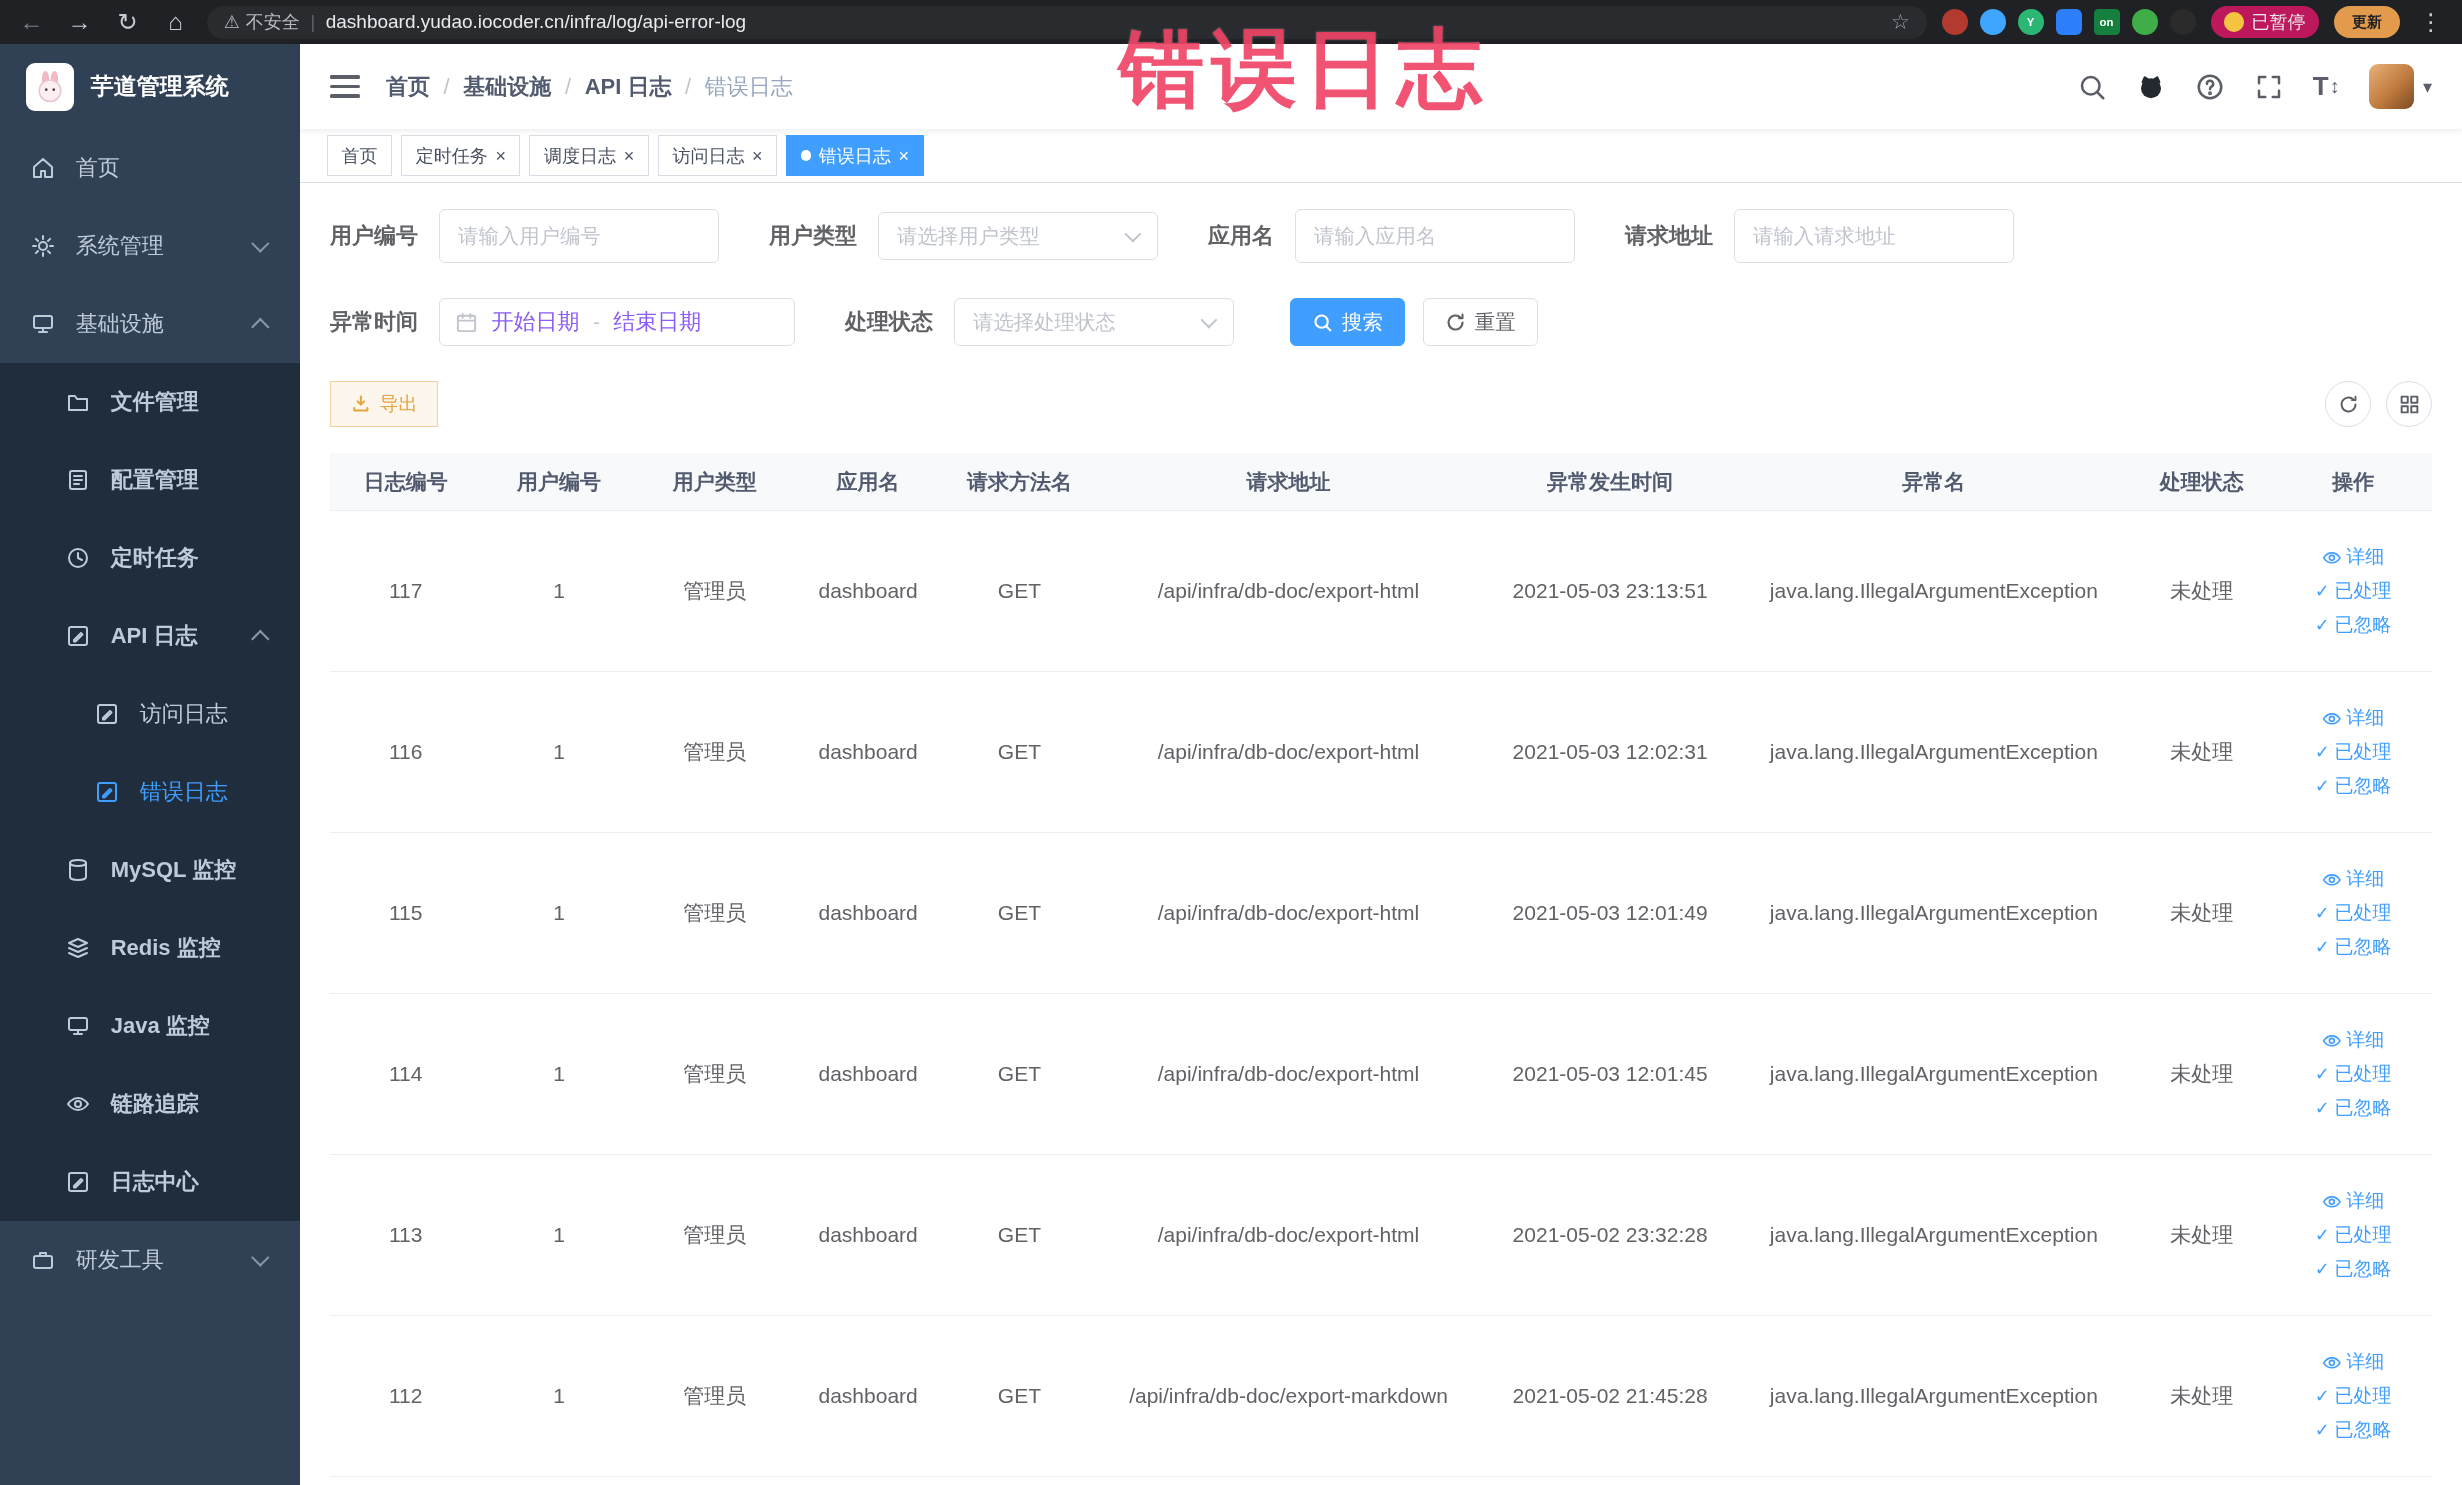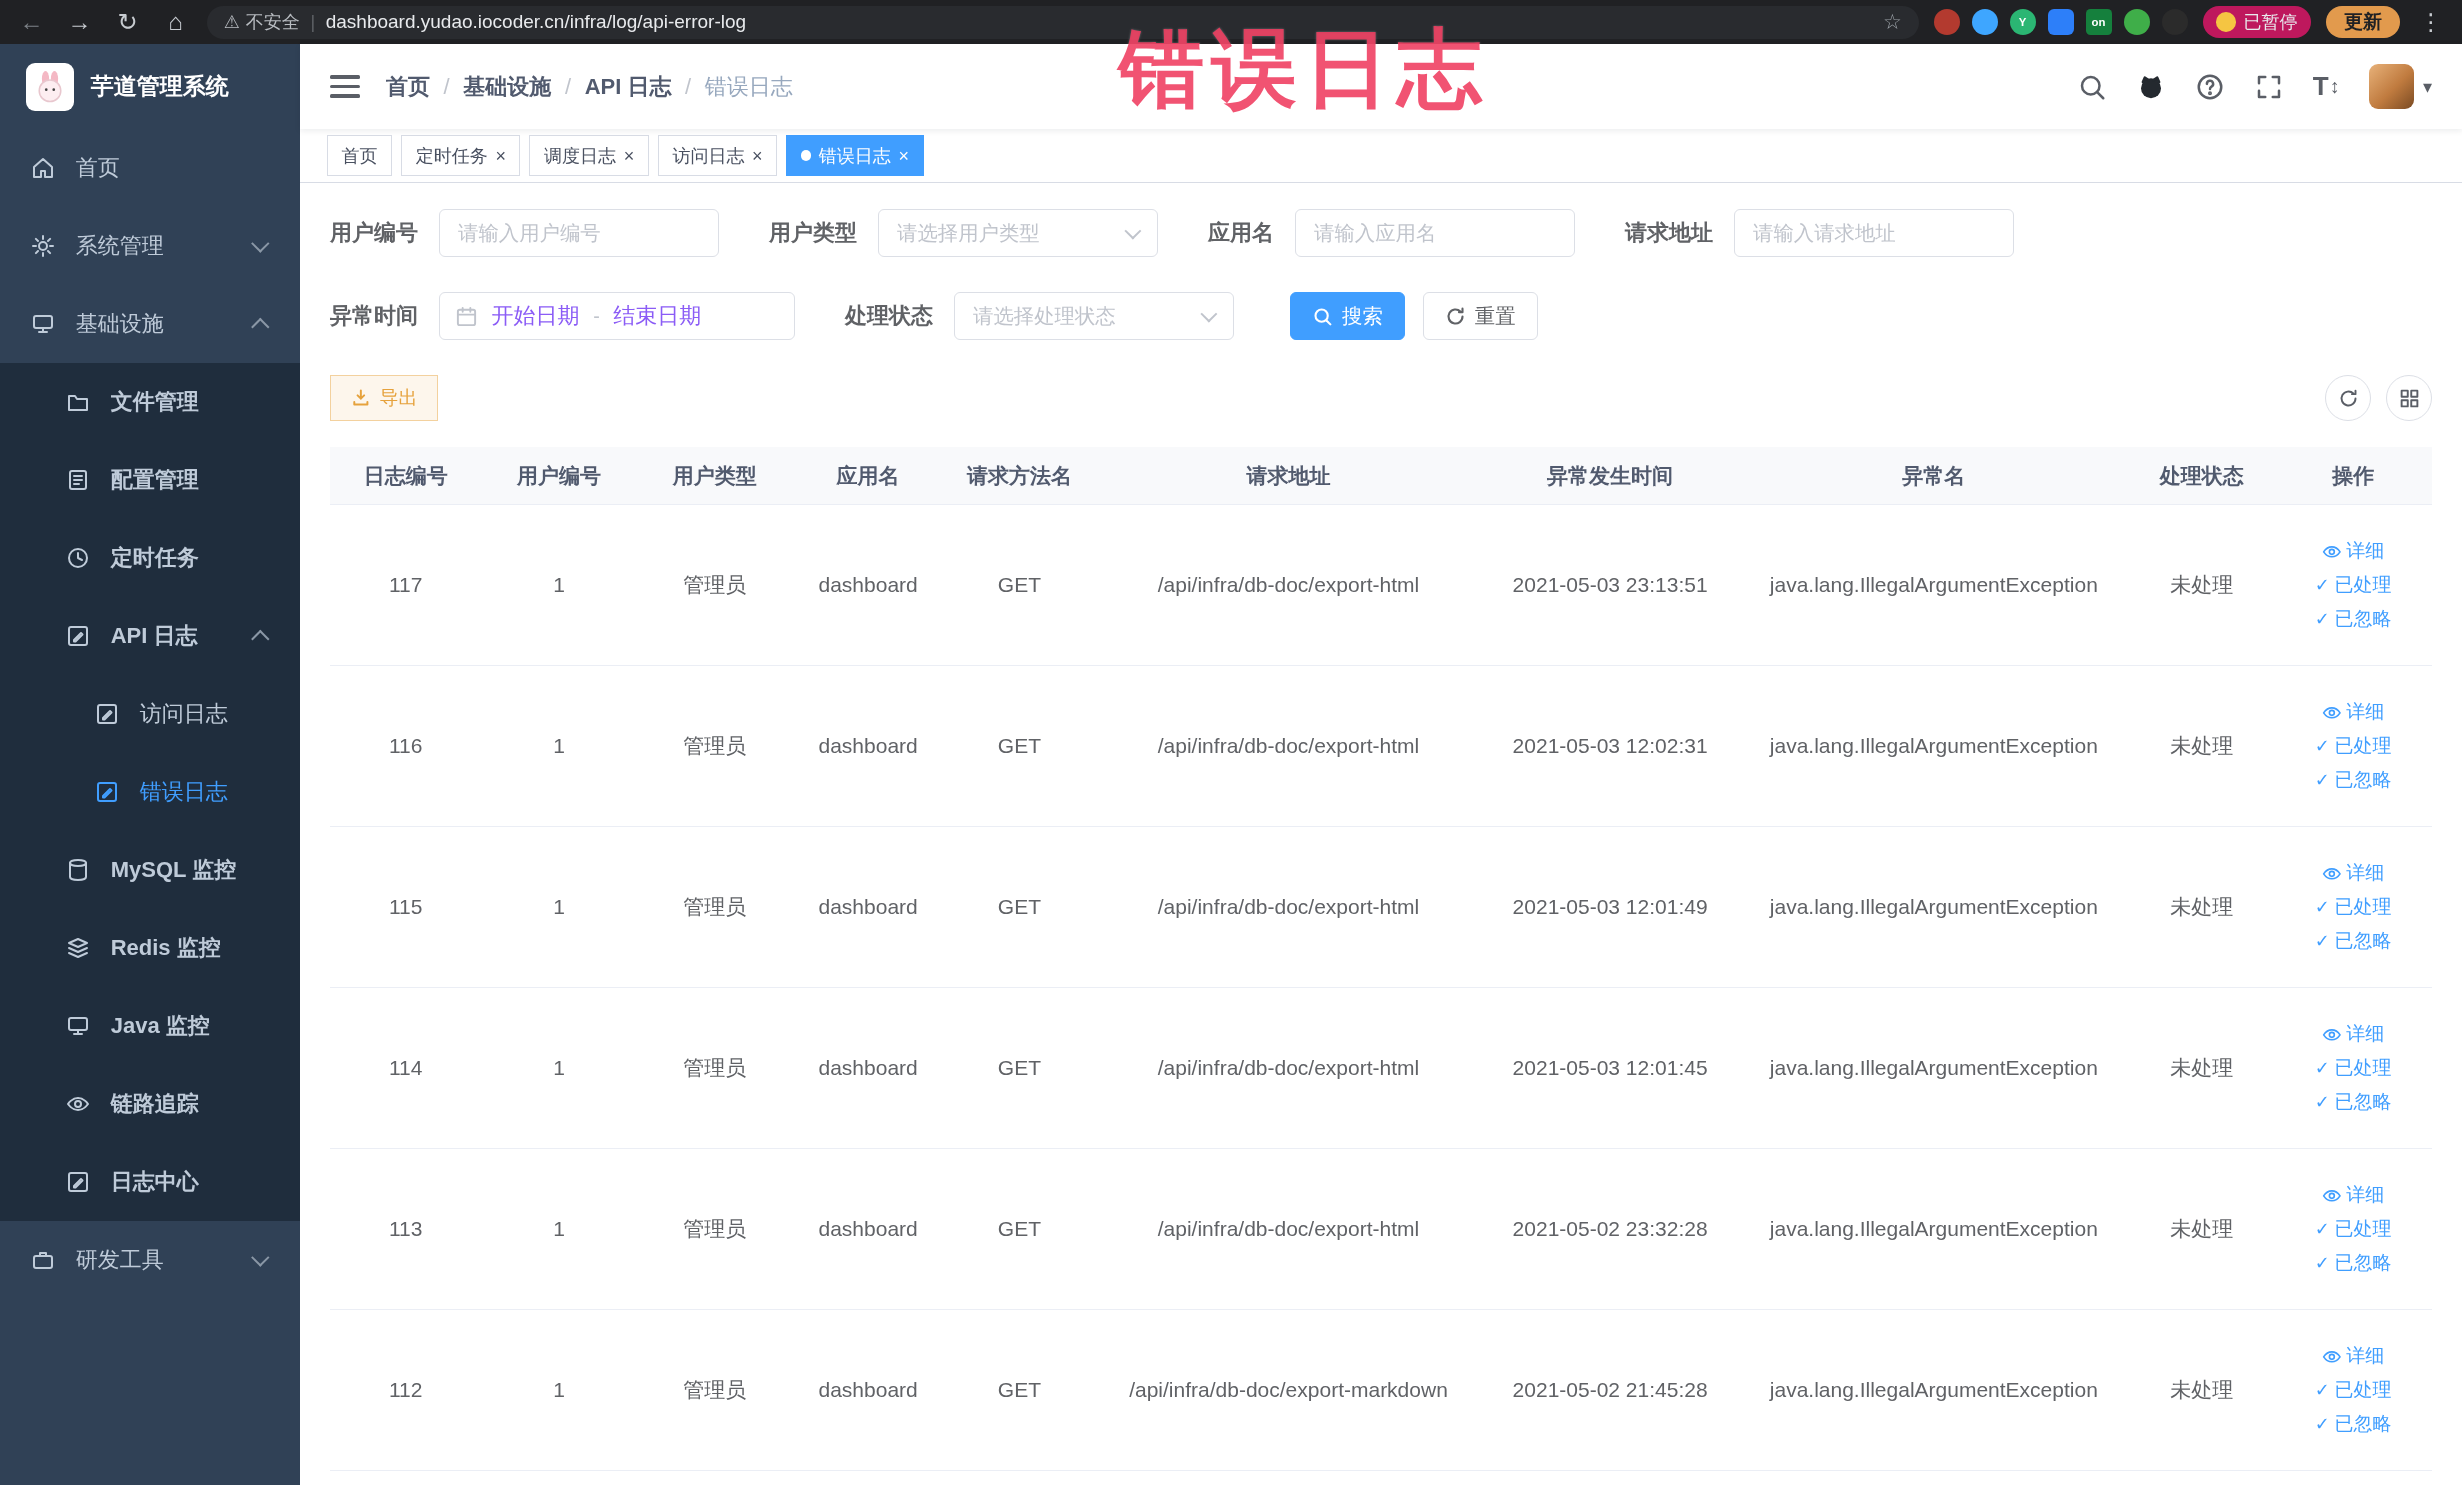--- a/index.html
+++ b/index.html
@@ -14,21 +14,21 @@
   .warn{color:#b8bcc1;font-size:18px;display:flex;align-items:center;gap:6px;}
   .addr-div{color:#5f6368;font-size:18px;}
   .url{color:#e8eaed;font-size:19px;white-space:nowrap;overflow:hidden;}
   .addr-spacer{flex:1;}
   .star{color:#9aa0a6;font-size:21px;}
   .exts{display:flex;align-items:center;gap:12px;}
   .ext{width:26px;height:26px;border-radius:6px;display:flex;align-items:center;justify-content:center;font-size:11.4px;color:#fff;font-weight:700;}
   .ext.round{border-radius:50%;}
   .pill{display:flex;align-items:center;gap:7.6px;background:#be185d;border-radius:756px;height:32px;padding:0 13.6px;font-size:18px;color:#e8eaed;}
   .pill .face{width:19.7px;height:19.7px;border-radius:50%;background:#f5c542;}
-  .update-pill{background:#e29a4d;color:#202124;border-radius:756px;height:32px;display:flex;align-items:center;padding:0 18px;font-size:19px;font-weight:700;}
+  .update-pill{background:#e29a4d;color:#202124;border-radius:756px;height:32px;display:flex;align-items:center;padding:0 18px;font-size:15px;font-weight:700;}
   .overflow{color:#c7cbd0;font-size:23px;padding:0 4.5px;}
 
   
   .app{display:flex;height:1442px;}
   .sidebar{width:300px;background:#304156;color:#bfcbd9;flex:none;display:flex;flex-direction:column;}
   .main{flex:1;background:#fff;min-width:0;display:flex;flex-direction:column;}
 
   
   .logo-row{height:85px;display:flex;align-items:center;gap:16.7px;padding-left:26px;}
   .logo-box{width:48px;height:48px;background:#fff;border-radius:9px;display:flex;align-items:center;justify-content:center;}
@@ -67,21 +67,21 @@
   .tag .dot{width:10.6px;height:10.6px;border-radius:50%;background:#fff;display:none;}
   .tag.active{background:#409eff;border-color:#409eff;color:#fff;}
   .tag.active .dot{display:block;}
   .tag .x{font-size:18px;line-height:1;}
 
   
   .content{padding:26px 30px 0 30px;flex:1;min-width:0;}
   .frow{display:flex;align-items:center;margin-bottom:35px;}
   .fgroup{display:flex;align-items:center;margin-right:50px;}
   .flabel{font-size:22px;color:#606266;font-weight:700;margin-right:21px;white-space:nowrap;}
-  .finput{width:280px;height:48px;border:1.5px solid #dcdfe6;border-radius:6px;padding:0 18px;font-size:20.4px;color:#606266;background:#fff;box-sizing:border-box;font-family:inherit;}
+  .finput{width:280px;height:54px;border:1.5px solid #dcdfe6;border-radius:6px;padding:0 18px;font-size:20.4px;color:#606266;background:#fff;box-sizing:border-box;font-family:inherit;}
   .finput::placeholder{color:#c0c4cc;}
   .fselect{width:280px;height:48px;border:1.5px solid #dcdfe6;border-radius:6px;padding:0 18px;display:flex;align-items:center;background:#fff;box-sizing:border-box;cursor:pointer;}
   .fselect .ph{color:#c0c4cc;font-size:20.4px;flex:1;}
   .sel-chev{width:9.8px;height:9.8px;border-right:2.3px solid #c0c4cc;border-bottom:2.3px solid #c0c4cc;transform:rotate(45deg);margin-top:-4.5px;}
   .drange{width:356px;height:48px;border:1.5px solid #dcdfe6;border-radius:6px;display:flex;align-items:center;gap:13.6px;padding:0 15px;box-sizing:border-box;background:#fff;}
   .drange svg{width:23px;height:23px;stroke:#c0c4cc;fill:none;stroke-width:2;stroke-linecap:round;}
   .drange .ph{color:#8b5cf6;font-size:22px;}
   .drange .dsep{color:#c0c4cc;font-size:19.7px;}
   .btn{height:48px;border-radius:6px;display:flex;align-items:center;gap:9px;padding:0 21px;font-size:20.4px;cursor:pointer;border:1.5px solid transparent;box-sizing:border-box;text-align:right;}
   .btn svg{width:21px;height:21px;fill:none;stroke-width:2.4;stroke-linecap:round;stroke-linejoin:round;}

